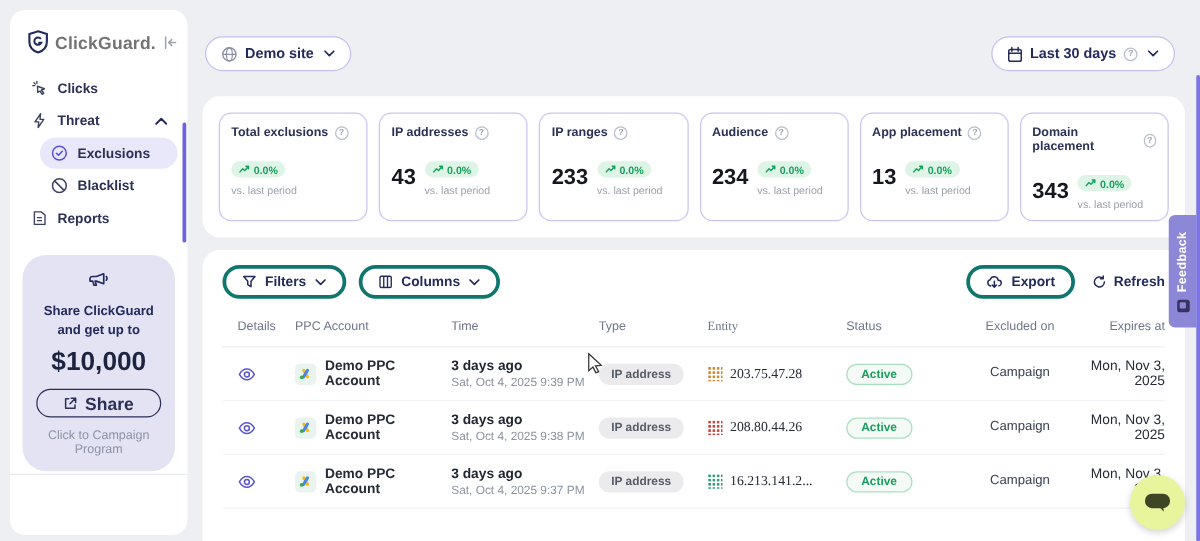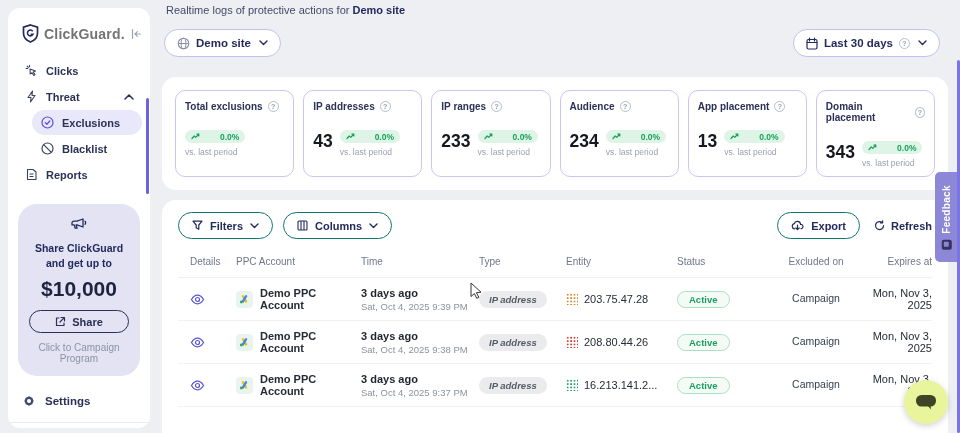--- a/index.html
+++ b/index.html
@@ -14,67 +14,67 @@
   .nav { padding:2px 8px; }
   .nav-item { display:flex; align-items:center; gap:8px; padding:6px 8px; margin:1px 0; font-size:11px; font-weight:600; color:#2b3156; border-radius:14px; cursor:default; }
   .nav-item.sub { margin-left:16px; }
   .nav-item.active { background:#e9e7fa; }
   .nav-item .chev { margin-left:auto; display:flex; }
   .nav-icon { display:flex; width:14px; justify-content:center; }
   .side-scroll { position:absolute; right:1px; top:90px; width:3px; height:96px; background:#6d63df; border-radius:2px; }
   .promo { margin:14px 10px 0; background:#e3e3f4; border-radius:19px; padding:12px 8px 12px; text-align:center; }
   .promo-head { font-size:10.5px; font-weight:700; color:#232a5c; line-height:1.4; margin-top:6px; padding:0 4px; }
   .promo-amount { font-size:21px; font-weight:800; color:#1d2440; margin:7px 0 9px; }
-  .share-btn { display:inline-flex; align-items:center; justify-content:center; gap:6px; width:100px; height:23px; border:1px solid #2b3156; border-radius:12px; background:transparent; font-size:11px; font-weight:700; color:#2b3156; }
+  .share-btn { display:inline-flex; align-items:center; justify-content:center; gap:6px; width:100px; height:23px; border:1px solid #2b3156; border-radius:12px; background:transparent; font-size:14px; font-weight:700; color:#2b3156; }
   .affiliate { font-size:10px; color:#8d93a5; margin-top:9px; }
   .settings-row { display:flex; align-items:center; gap:9px; padding:12px 14px; margin-top:6px; font-size:11.5px; font-weight:600; color:#2b3156; }
   .side-divider { border-top:1px solid #e7e9ee; margin:2px 0 0; }
   .account-row { display:flex; align-items:center; gap:8px; padding:11px 10px; }
 
   
   .main { position:absolute; left:162px; right:12px; top:0; bottom:0; }
   .subtitle { position:absolute; top:4px; left:4px; font-size:11px; color:#434a66; }
   .subtitle b { color:#232a5c; font-weight:800; }
   .selector-row { position:absolute; top:29px; left:2px; right:8px; display:flex; gap:12px; align-items:center; }
   .pill { display:inline-flex; align-items:center; gap:6px; background:#fff; border:1px solid #c6c0ef; border-radius:15px; height:28px; padding:0 12px; font-size:11.5px; font-weight:700; color:#232a5c; }
   .pill .chev { display:flex; margin-left:2px; }
   .date-pill { margin-left:auto;justify-content:space-between; }
   .info-dot { display:inline-flex; align-items:center; justify-content:center; width:11px; height:11px; border:1px solid #b9bece; border-radius:50%; color:#9aa0b2; font-size:7px; font-weight:700; line-height:1; }
 
   .stats-panel { position:absolute; top:77px; left:0; right:0; height:113px; background:#fff; border-radius:14px; padding:13px; display:flex; gap:9px; }
   .stat-card { flex:1; border:1px solid #cbc5f0; border-radius:10px; padding:10px 9px; }
   .stat-label-row { display:flex; align-items:center; gap:5px; font-size:10px; font-weight:700; color:#2b3156; }
   .stat-value-row { display:flex; align-items:center; gap:7px; margin-top:14px; }
   .stat-value { font-size:17.5px; font-weight:800; color:#15181e; }
-  .trend-pill { display:inline-flex; align-items:center; gap:20px; background:#def4e6; border-radius:9px; padding:1.5px 6px; font-size:8.5px; font-weight:800; color:#17a25c; }
+  .trend-pill { display:inline-flex; align-items:center; gap:3px; background:#def4e6; border-radius:9px; padding:1.5px 6px; font-size:8.5px; font-weight:800; color:#17a25c; }
   .vs-caption { font-size:8.5px; color:#9aa0ad; margin-top:3px; }
 
   .table-panel { position:absolute; top:200px; left:0; right:0; bottom:0; background:#fff; border-radius:14px 14px 0 0; padding:12px 16px 0; }
   .tbl-toolbar { display:flex; align-items:center; gap:10px; }
-  .tool-pill { display:inline-flex; align-items:center; gap:7px; background:#fff; border:1px solid #0f766e; border-radius:14px; height:27px; padding:0 13px; font-size:11px; font-weight:700; color:#232a5c; }
+  .tool-pill { display:inline-flex; align-items:center; gap:7px; background:#fff; border:3px solid #0f766e; border-radius:14px; height:27px; padding:0 13px; font-size:11px; font-weight:700; color:#232a5c; }
   .toolbar-right { margin-left:auto; display:flex; align-items:center; gap:14px; }
   .refresh-btn { display:inline-flex; align-items:center; gap:6px; background:none; border:none; font-size:11px; font-weight:700; color:#232a5c; font-family:inherit; }
 
   .thead, .trow { display:flex; align-items:center; }
   .thead { margin-top:16px; font-size:10px; color:#70768a; padding-bottom:9px; border-bottom:1px solid #eef0f3; }
   .trow { height:43px; border-bottom:1px solid #f1f2f5; font-size:11px; color:#262b36; }
   .col-details { width:58px; padding-left:12px; }
   .col-account { width:125px; display:flex; align-items:center; gap:7px; }
   .col-time { width:118px; }
   .col-type { width:87px; }
-  .col-entity { width:111px; display:flex; align-items:center; gap:6px; }
+  .col-entity { width:111px; display:flex; align-items:center; gap:6px;font-family:Liberation Serif, serif; }
   .col-status { width:103px; }
   .col-excl { width:72px; text-align:center; line-height:1.3; }
   .col-exp { flex:1; text-align:right; }
   .thead .col-account, .thead .col-entity { display:block; }
   .acct-cell-name { font-weight:600; font-size:11px; }
   .gads-chip { width:17px; height:17px; border-radius:4px; background:#eaf4ee; display:flex; align-items:center; justify-content:center; flex:none; }
   .time-rel { font-weight:700; font-size:11px; color:#1f2430; }
   .time-abs { font-size:9.5px; color:#8b919e; margin-top:2px; }
-  .type-badge { display:inline-block; background:#ebebee; color:#555b66; border-radius:10px; padding:3px 10px; font-size:9.5px; font-weight:600;font-style:italic; }
+  .type-badge { display:inline-block; background:#ebebee; color:#555b66; border-radius:10px; padding:3px 10px; font-size:9.5px; font-weight:600; }
   .status-badge { display:inline-block; background:#f4fbf7; border:1px solid #abdfc2; color:#1a9e5c; border-radius:10px; padding:2px 11px; font-size:9.5px; font-weight:700; }
   .ident { width:12px; height:12px; flex:none; background-image:radial-gradient(currentColor 1.1px, transparent 1.2px); background-size:3.4px 3.4px; background-position:0 0; }
   .ic-orange { color:#cf8a2e; }
   .ic-red { color:#c8443a; }
   .ic-teal { color:#2f9e77; }
   .eye-btn { background:none; border:none; display:flex; padding:0; }
 
   
   .feedback-tab { position:absolute; right:3px; top:172px; width:22px; height:90px; background:#8d87d7; border-radius:5px 0 0 5px; display:flex; align-items:center; justify-content:center; }
   .feedback-inner { display:flex; align-items:center; gap:6px; transform:rotate(-90deg); white-space:nowrap; }
@@ -171,45 +171,30 @@
       <span style="display:inline-flex">
         <svg width="11" height="11" viewBox="0 0 11 11">
             <path d="M4 2H1.5v7.5H9V7M6 1.5h3.5V5M9.3 1.7 5 6" fill="none" stroke="#2b3156" stroke-width="1.2" stroke-linecap="round" stroke-linejoin="round"></path>
           </svg>
       </span>
       <span>Share</span>
     </button>
     <div class="affiliate">Click to Campaign Program</div>
   </div>
 
-  <div class="settings-row">
-    <span style="display:inline-flex">
-      <svg width="14" height="14" viewBox="0 0 14 14">
-          <g fill="#454d6d">
-            <rect x="3.2" y="3.2" width="7.6" height="7.6" rx="2"></rect>
-            <rect x="3.2" y="3.2" width="7.6" height="7.6" rx="2" transform="rotate(45 7 7)"></rect>
-          </g>
-          <circle cx="7" cy="7" r="2" fill="#fff"></circle>
-        </svg>
-    </span>
-    <span>Settings</span>
-  </div>
   <div class="side-divider"></div>
 
   <div class="account-row">
     
     
     
   </div>
 </aside>
 
 <div class="main">
-  <div class="subtitle">
-    <span>Realtime logs of protective actions for </span><b>Demo site</b>
-  </div>
 
   <div class="selector-row">
     <div class="pill">
       <span style="display:inline-flex">
         <svg width="13" height="13" viewBox="0 0 13 13">
             <circle cx="6.5" cy="6.5" r="5.3" fill="none" stroke="#8a8fa6" stroke-width="1.1"></circle>
             <ellipse cx="6.5" cy="6.5" rx="2.4" ry="5.3" fill="none" stroke="#8a8fa6" stroke-width="1"></ellipse>
             <path d="M1.4 6.5h10.2" stroke="#8a8fa6" stroke-width="1"></path>
           </svg>
       </span>

